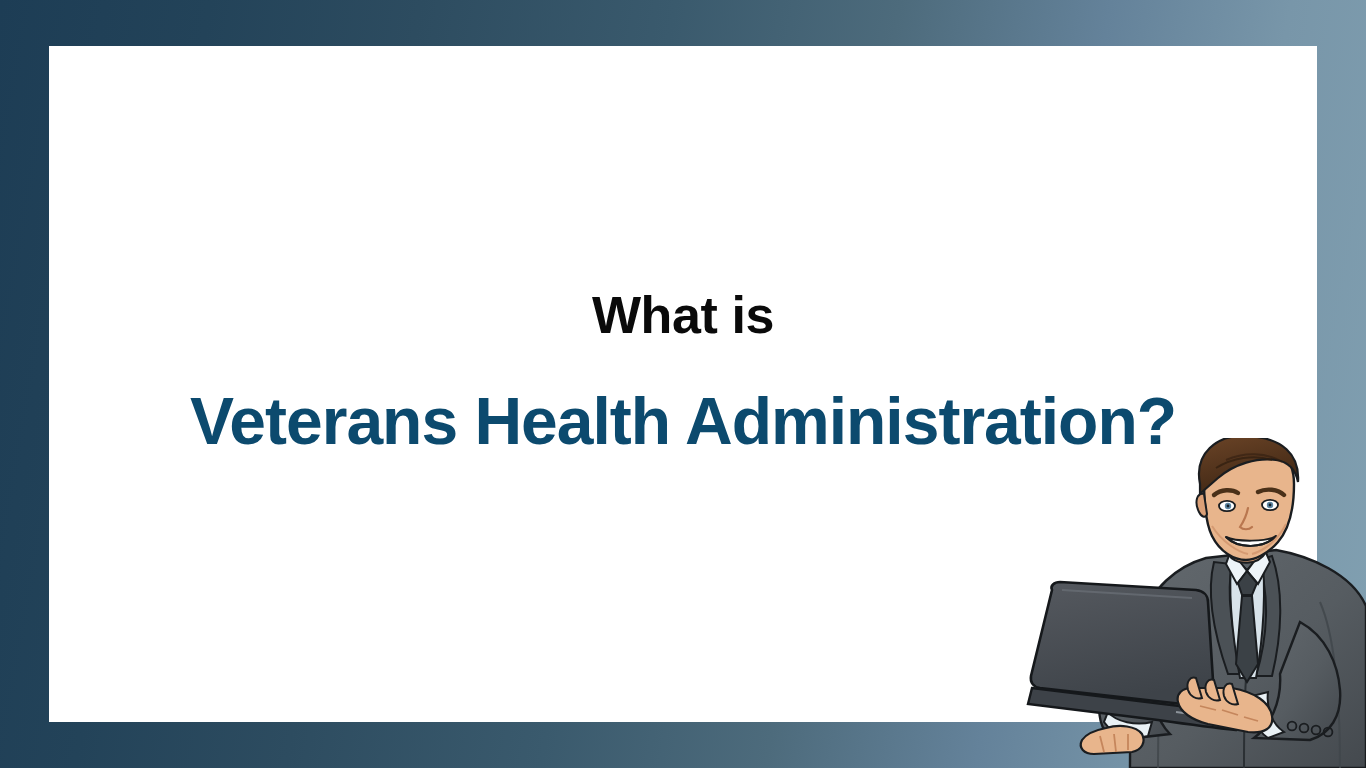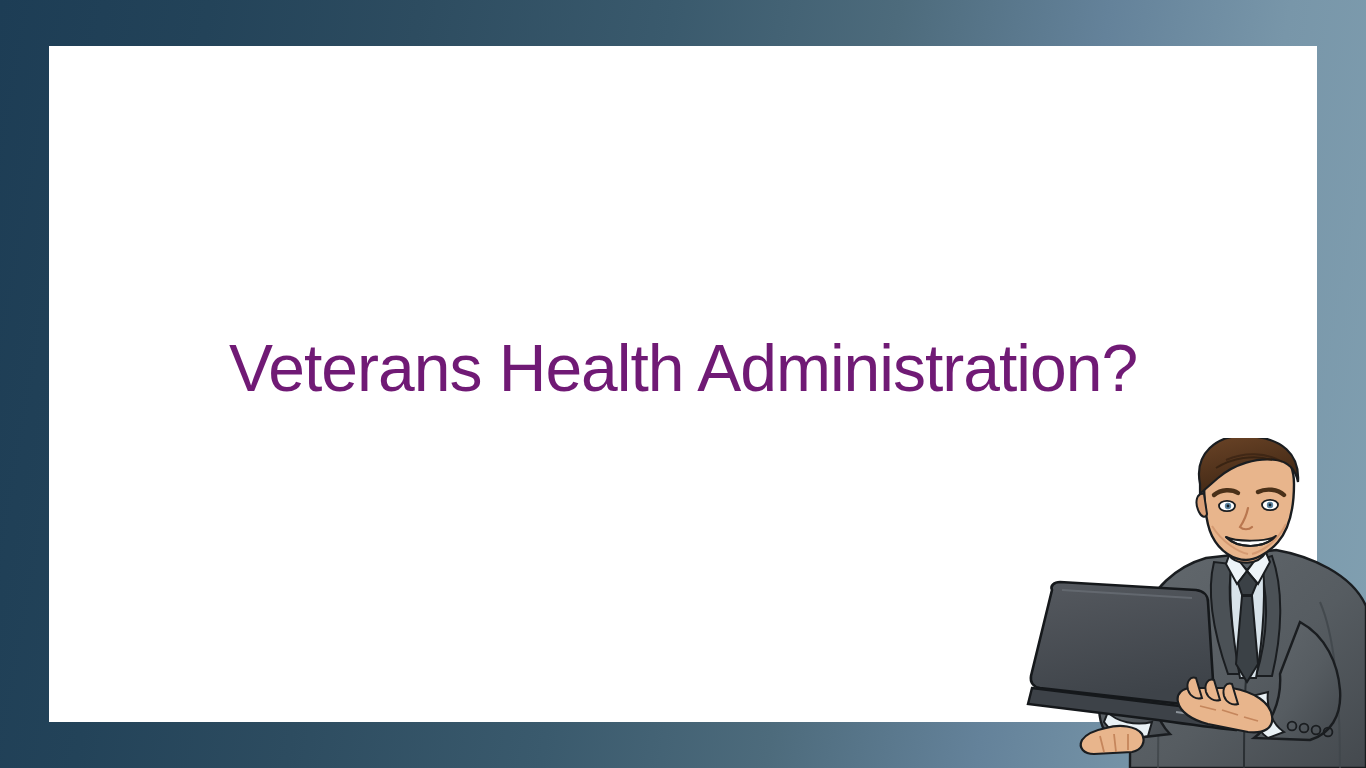--- a/index.html
+++ b/index.html
@@ -45,44 +45,45 @@
     display:block;
     font-size:52px;
     font-weight:bold;
     letter-spacing:-0.4px;
     line-height:1.02;
     color:#0a0a0a;
   }
   .title-line-2 {
     display:block;
     font-size:66px;
-    font-weight:normal;
+    font-weight:bold;
     letter-spacing:-1.0px;
     line-height:1.02;
     margin-top:46px;
-    color:#701a75;
+    color:#0c4a6e;
   }
 
   
   #presenter {
     position:absolute;
     left:1000px; top:438px;
     width:366px; height:330px;
     pointer-events:none;
   }
   #presenter svg { display:block; width:366px; height:330px; }
 </style>
 </head>
 <body>
 
 <div id="stage">
 
   <div id="slide-canvas">
 
     <div id="title-block">
+      <span class="title-line-1">What is</span>
       <span class="title-line-2">Veterans Health Administration?</span>
     </div>
 
   </div>
 
   <div id="presenter">
     <svg viewBox="0 0 366 330" xmlns="http://www.w3.org/2000/svg">
       <defs>
         <clipPath id="clipAll">
             <rect x="0" y="0" width="366" height="330"></rect>

